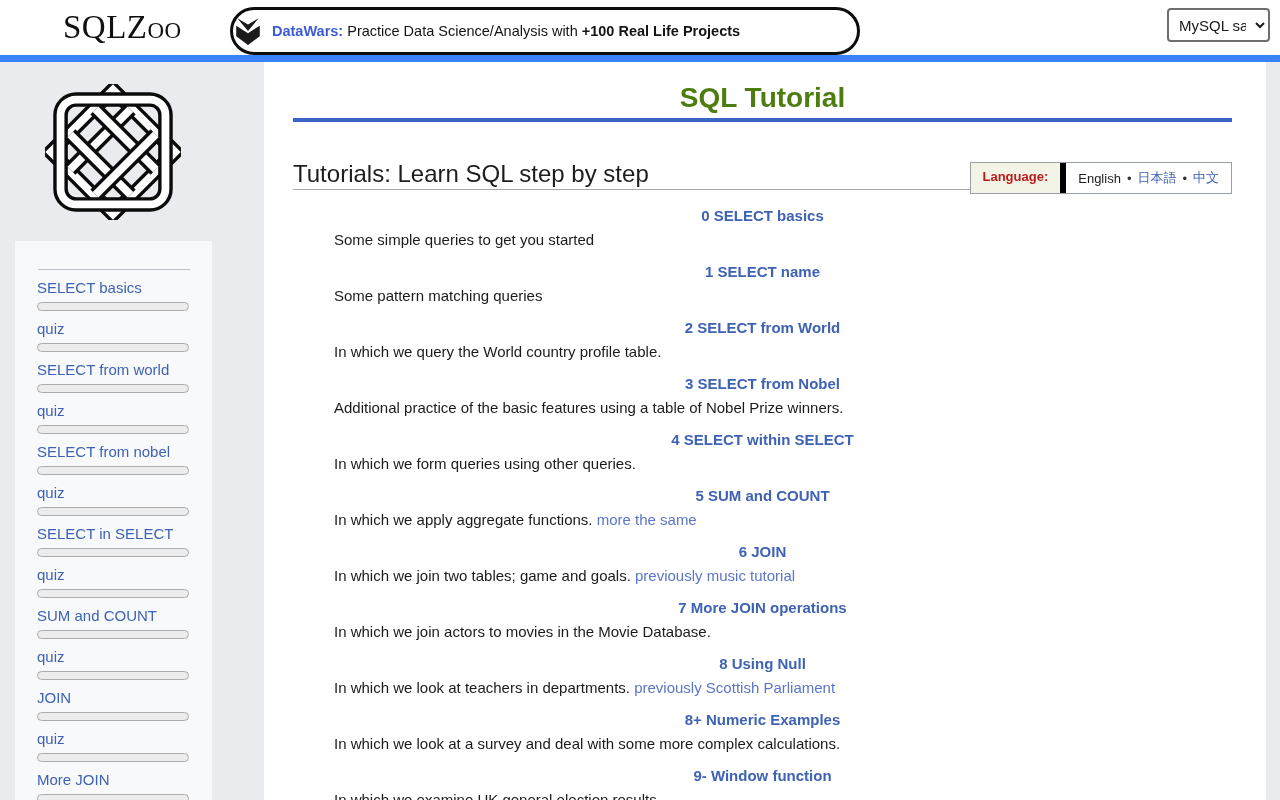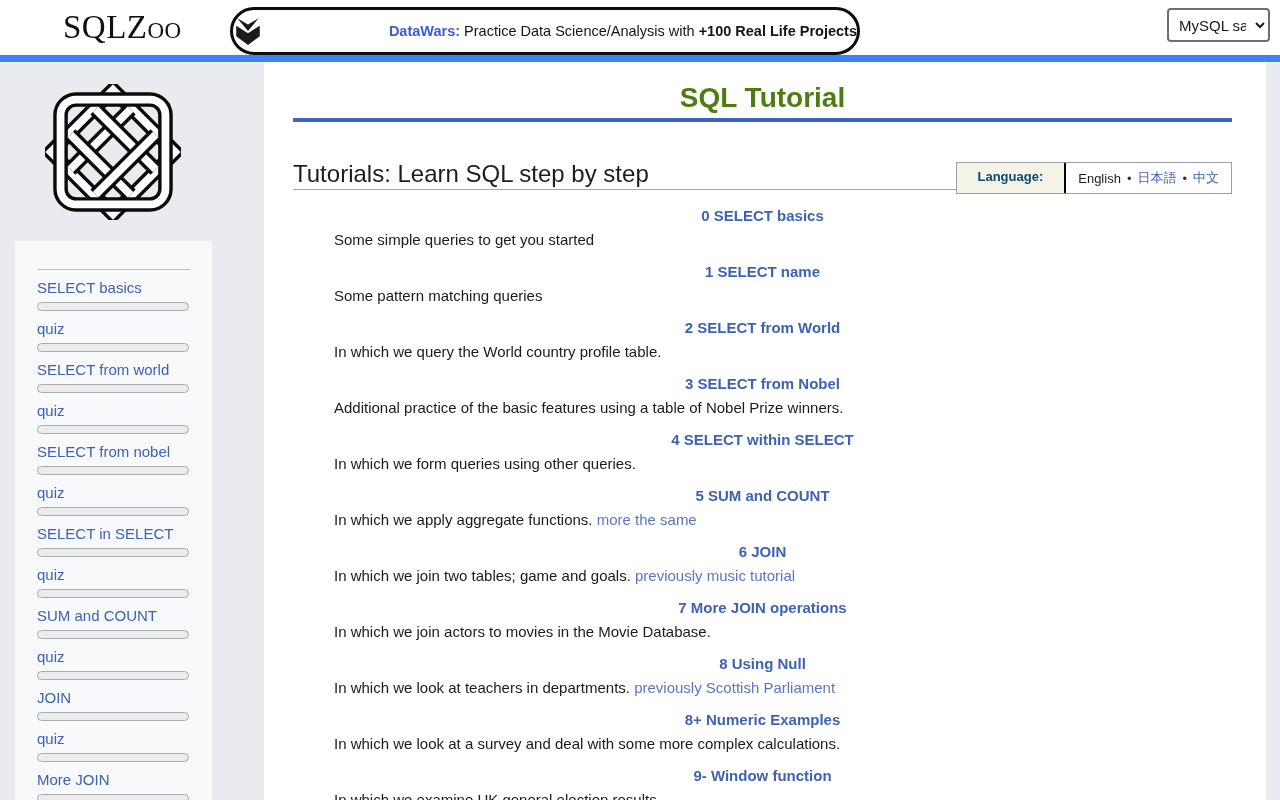--- a/index.html
+++ b/index.html
@@ -5,21 +5,21 @@
   * { box-sizing: border-box; margin: 0; padding: 0; }
   html, body { width: 1280px; height: 800px; overflow: hidden; }
   body { font-family: "Liberation Sans", sans-serif; background: #e9ebee; }
 
   
   .header { position: relative; height: 62px; background: #fff; border-bottom: 7px solid #3b82f6; }
   .logo { position: absolute; left: 63px; top: 9px; font-family: "Liberation Serif", serif;
           font-size: 33px; font-variant: small-caps; color: #101010; letter-spacing: 0.5px; }
   .banner { position: absolute; left: 230px; top: 7px; width: 630px; height: 48px;
             border: 3px solid #0c0c0c; border-radius: 26px; background: #fff;
-            display: flex; align-items: center; justify-content: space-between; gap: 9px; cursor: pointer; }
+            display: flex; align-items: center; justify-content: flex-start; gap: 9px; cursor: pointer; }
   .banner-text { font-size: 14.5px; color: #141414; white-space: nowrap; }
   .banner-text .brand { color: #3b5bd7; font-weight: bold; }
   .banner-text .strong { font-weight: bold; }
   .engine-select { position: absolute; right: 10px; top: 8px; width: 103px; height: 34px;
                    font-size: 15px; font-family: "Liberation Sans", sans-serif; color: #1a1a1a;
                    border: 2px solid #6e6e6e; border-radius: 4px; background: #fff; padding: 2px 6px; }
 
   
   .page { display: flex; height: 738px; }
   .sidebar { width: 264px; flex: none; }
@@ -36,22 +36,22 @@
   
   .main { flex: 1; background: #fff; margin-right: 14px; padding: 22px 34px 0 29px;
           overflow: hidden; }
   h1.page-title { font-size: 28px; line-height: 28px; font-weight: 700; color: #4d7c0f;
                   padding-bottom: 6px; border-bottom: 4px solid #3c64c4; text-align: center; }
   .section { position: relative; margin-top: 38px; }
   h2.section-title { font-size: 24px; line-height: 28px; font-weight: 400; color: #1d1d1f;
                      padding-bottom: 1px; border-bottom: 1px solid #a9a9a9; }
   .lang-box { position: absolute; right: 0; top: 2px; display: flex; font-size: 13px;
               border: 1px solid #99a0a8; background: #fff; }
-  .lang-label { background: #f4f4e6; color: #0c4a6e; font-weight: bold;
-                padding: 6px 21px; border-right: 2px solid #000000; }
+  .lang-label { background: #f4f4e6; color: #b91c1c; font-weight: bold;
+                padding: 6px 12px; border-right: 6px solid #000000; }
   .lang-values { padding: 6px 12px; display: flex; gap: 6px; align-items: center; }
   .lang-current { font-weight: normal; color: #1d1d1f; }
   .lang-sep { color: #333; }
   .lang-link { color: #3e62b4; text-decoration: none; cursor: pointer; }
 
   dl.tutorials { margin-top: 16px; }
   dl.tutorials dt { font-size: 15px; line-height: 19px; font-weight: bold; text-align: center; }
   dl.tutorials dt a { color: #3e62b4; text-decoration: none; cursor: pointer; }
   dl.tutorials dd { margin: 5px 0 13px 41px; font-size: 15px; line-height: 19px; color: #1b1b1b; }
   dd .inline-link { color: #5b76c9; text-decoration: none; cursor: pointer; }

